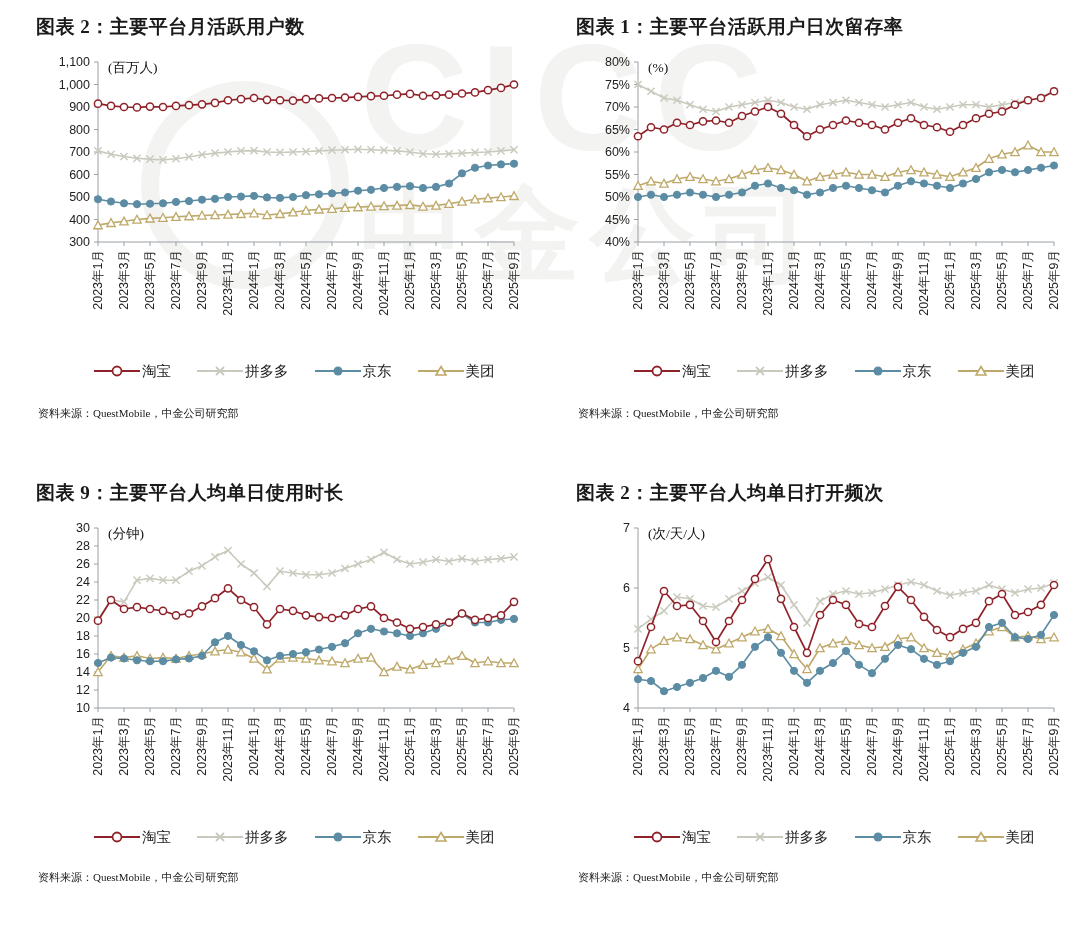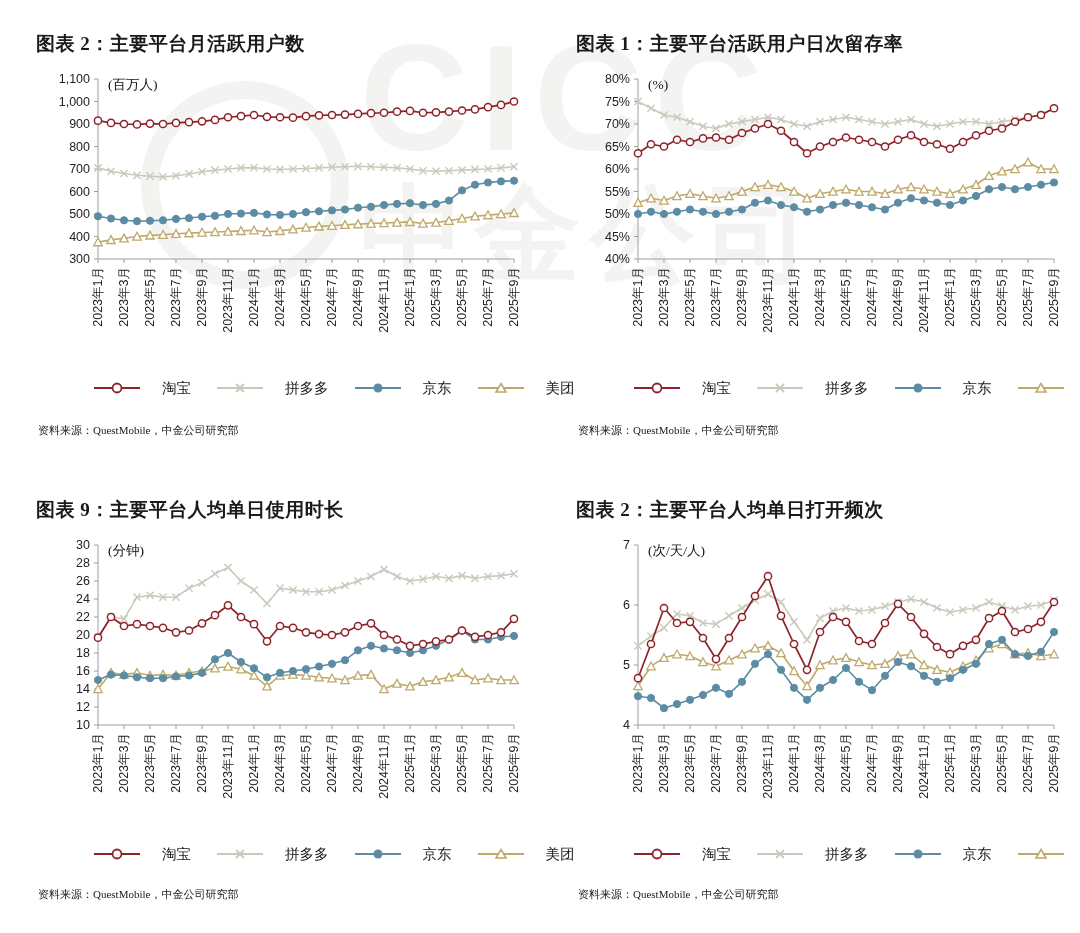--- a/index.html
+++ b/index.html
@@ -25,21 +25,21 @@
   .grid {
     position: relative;
     z-index: 2;
     display: grid;
     grid-template-columns: 540px 540px;
     grid-template-rows: 466px 467px;
     width: 1080px; height: 933px;
   }
   .panel {
     position: relative;
-    padding: 31px 14px 0 36px;
+    padding: 14px 14px 0 36px;
   }
   .panel-title {
     font-family: "Liberation Serif", serif;
     font-weight: bold;
     font-size: 19px;
     color: #1a1a1a;
     letter-spacing: 0.5px;
     margin: 0 0 6px 0;
     white-space: nowrap;
   }
@@ -54,21 +54,21 @@
     flex-direction: row;
     align-items: center;
     gap: 26px;
     margin-left: 58px;
     margin-top: 2px;
     height: 26px;
   }
   .legend-item {
     display: flex;
     align-items: center;
-    gap: 22px;
+    gap: 2px;
     font-family: "Liberation Serif", serif;
     font-size: 14.5px;
     color: #1a1a1a;
     white-space: nowrap;
   }
   .legend-label { line-height: 1; }
   .source {
     font-family: "Liberation Serif", serif;
     font-size: 11px;
     color: #1a1a1a;

